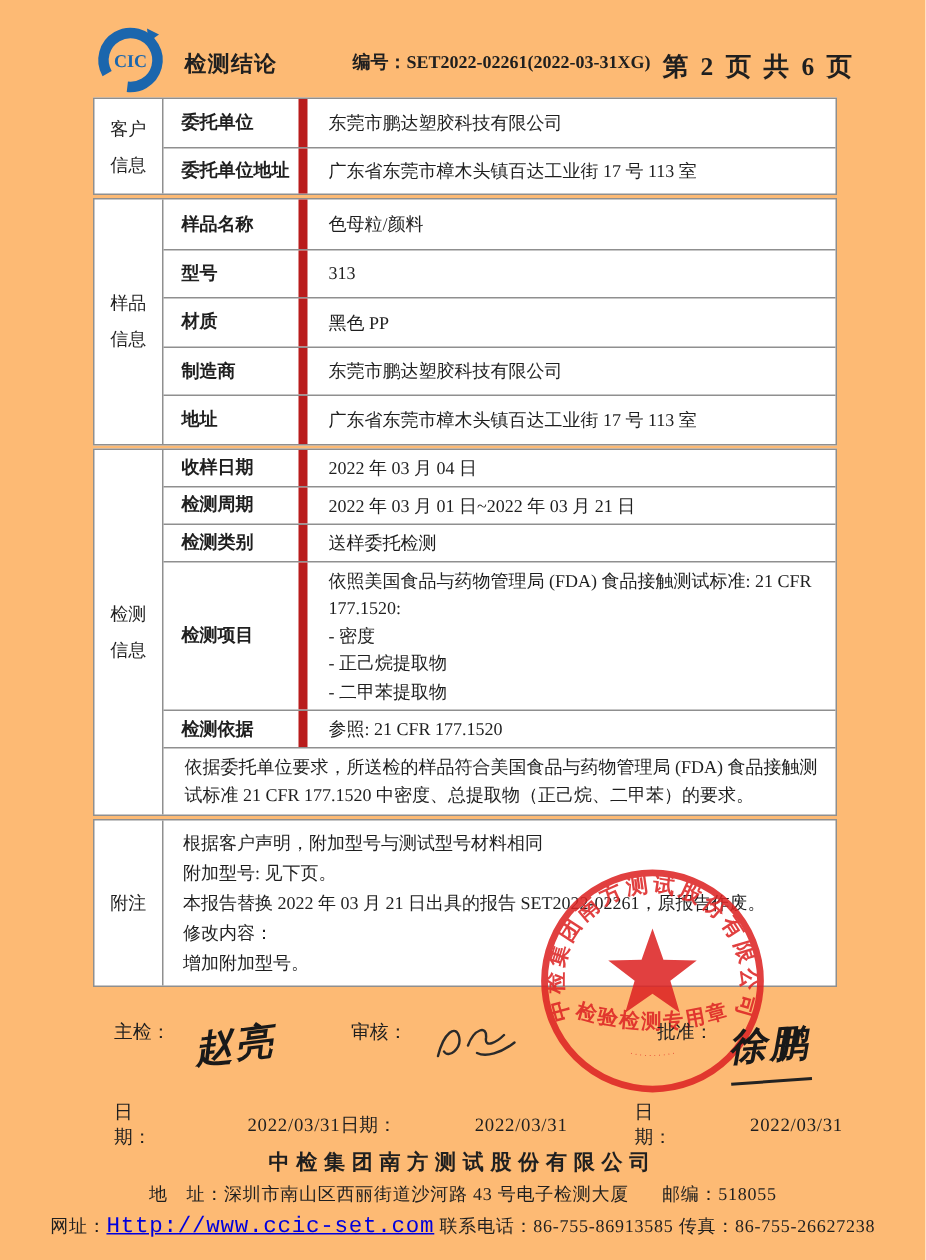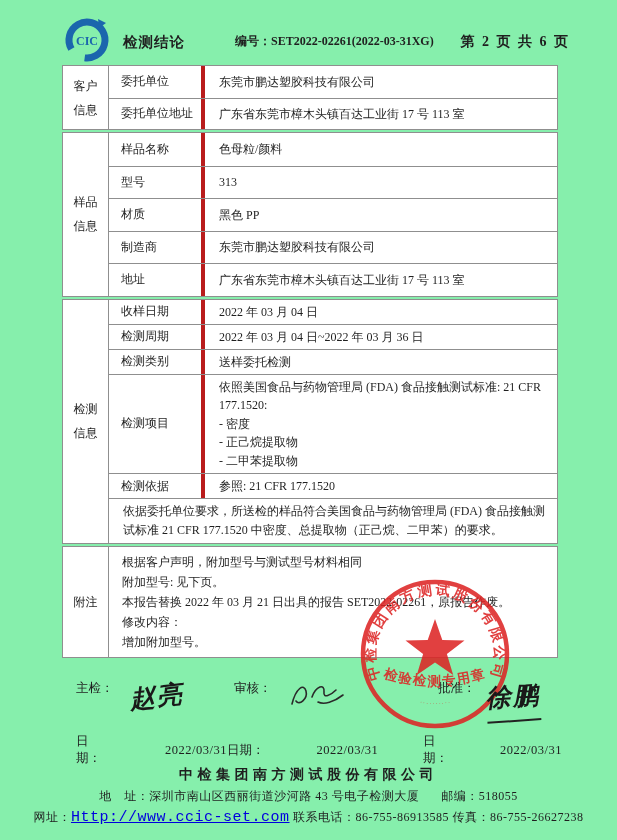--- a/index.html
+++ b/index.html
@@ -1,42 +1,42 @@
 <!DOCTYPE html>
 <html><head>
 <meta charset="utf-8">
 <style>
   * { margin:0; padding:0; box-sizing:border-box; }
   html,body { background:#ffffff; }
   .page {
     position:relative; width:617px; height:840px; margin:0 auto;
-    background:#86efac; color:#1f1f1f;
+    background:#fdba74; color:#1f1f1f;
     font-family:"Liberation Serif","DejaVu Serif",serif;
     overflow:hidden;
   }
 
   
   .header { position:absolute; top:14px; left:60px; width:510px; height:54px; }
   .logo { position:absolute; left:0; top:2px; width:54px; height:48px; }
   .hdr-title { position:absolute; left:63px; top:19px; font-size:14.5px; font-weight:bold; letter-spacing:1px; }
   .hdr-no { position:absolute; left:175px; top:19px; font-size:12px; font-weight:bold; }
-  .hdr-page { position:absolute; right:0; top:19px; font-size:14px; font-weight:bold; letter-spacing:2px; }
+  .hdr-page { position:absolute; right:0; top:19px; font-size:17px; font-weight:bold; letter-spacing:2px; }
 
   
   .report { position:absolute; top:65px; left:62px; width:496px; font-size:12px; }
   .sec { display:flex; border:1px solid #8f8f8f; margin-bottom:2px; background:#fff; }
   .slabel {
     width:46px; flex:none; border-right:1px solid #8f8f8f;
     display:flex; align-items:center; justify-content:center;
     text-align:center; white-space:pre-line; line-height:2.0;
   }
   .rows { flex:1; display:flex; flex-direction:column; }
   .row { display:flex; border-top:1px solid #8f8f8f; }
   .row:first-child { border-top:none; }
-  .fcell { width:96px; flex:none; border-right:4px solid #b91c1c; padding:3px 4px 3px 12px; display:flex; align-items:center; }
+  .fcell { width:96px; flex:none; border-right:6px solid #b91c1c; padding:3px 4px 3px 12px; display:flex; align-items:center;font-weight:bold; }
   .vcell { flex:1; padding:3px 10px 3px 14px; display:flex; align-items:center; line-height:1.5; }
   .multiline { white-space:pre-line; line-height:1.55; }
   .sec-r31 .row { min-height:31.5px; }
   .sec-r32 .row { min-height:32.5px; }
   .sec-r23 .row { min-height:23px; }
   .notecell { flex:1; padding:5px 12px 5px 13px; line-height:1.68; white-space:pre-line; }
 
   
   .sign-row { position:absolute; top:680px; left:62px; width:500px; display:flex; font-size:12.5px; }
   .sign-col { display:flex; height:42px; }
@@ -135,21 +135,21 @@
     <div class="sec sec-r23">
       <div class="slabel">检测
 信息</div>
       <div class="rows">
         <div class="row">
           <div class="fcell">收样日期</div>
           <div class="vcell">2022 年 03 月 04 日</div>
         </div>
         <div class="row">
           <div class="fcell">检测周期</div>
-          <div class="vcell">2022 年 03 月 04 日~2022 年 03 月 36 日</div>
+          <div class="vcell">2022 年 03 月 01 日~2022 年 03 月 21 日</div>
         </div>
         <div class="row">
           <div class="fcell">检测类别</div>
           <div class="vcell">送样委托检测</div>
         </div>
         <div class="row">
           <div class="fcell">检测项目</div>
           <div class="vcell multiline">依照美国食品与药物管理局 (FDA) 食品接触测试标准: 21 CFR 177.1520:
 - 密度
 - 正己烷提取物

